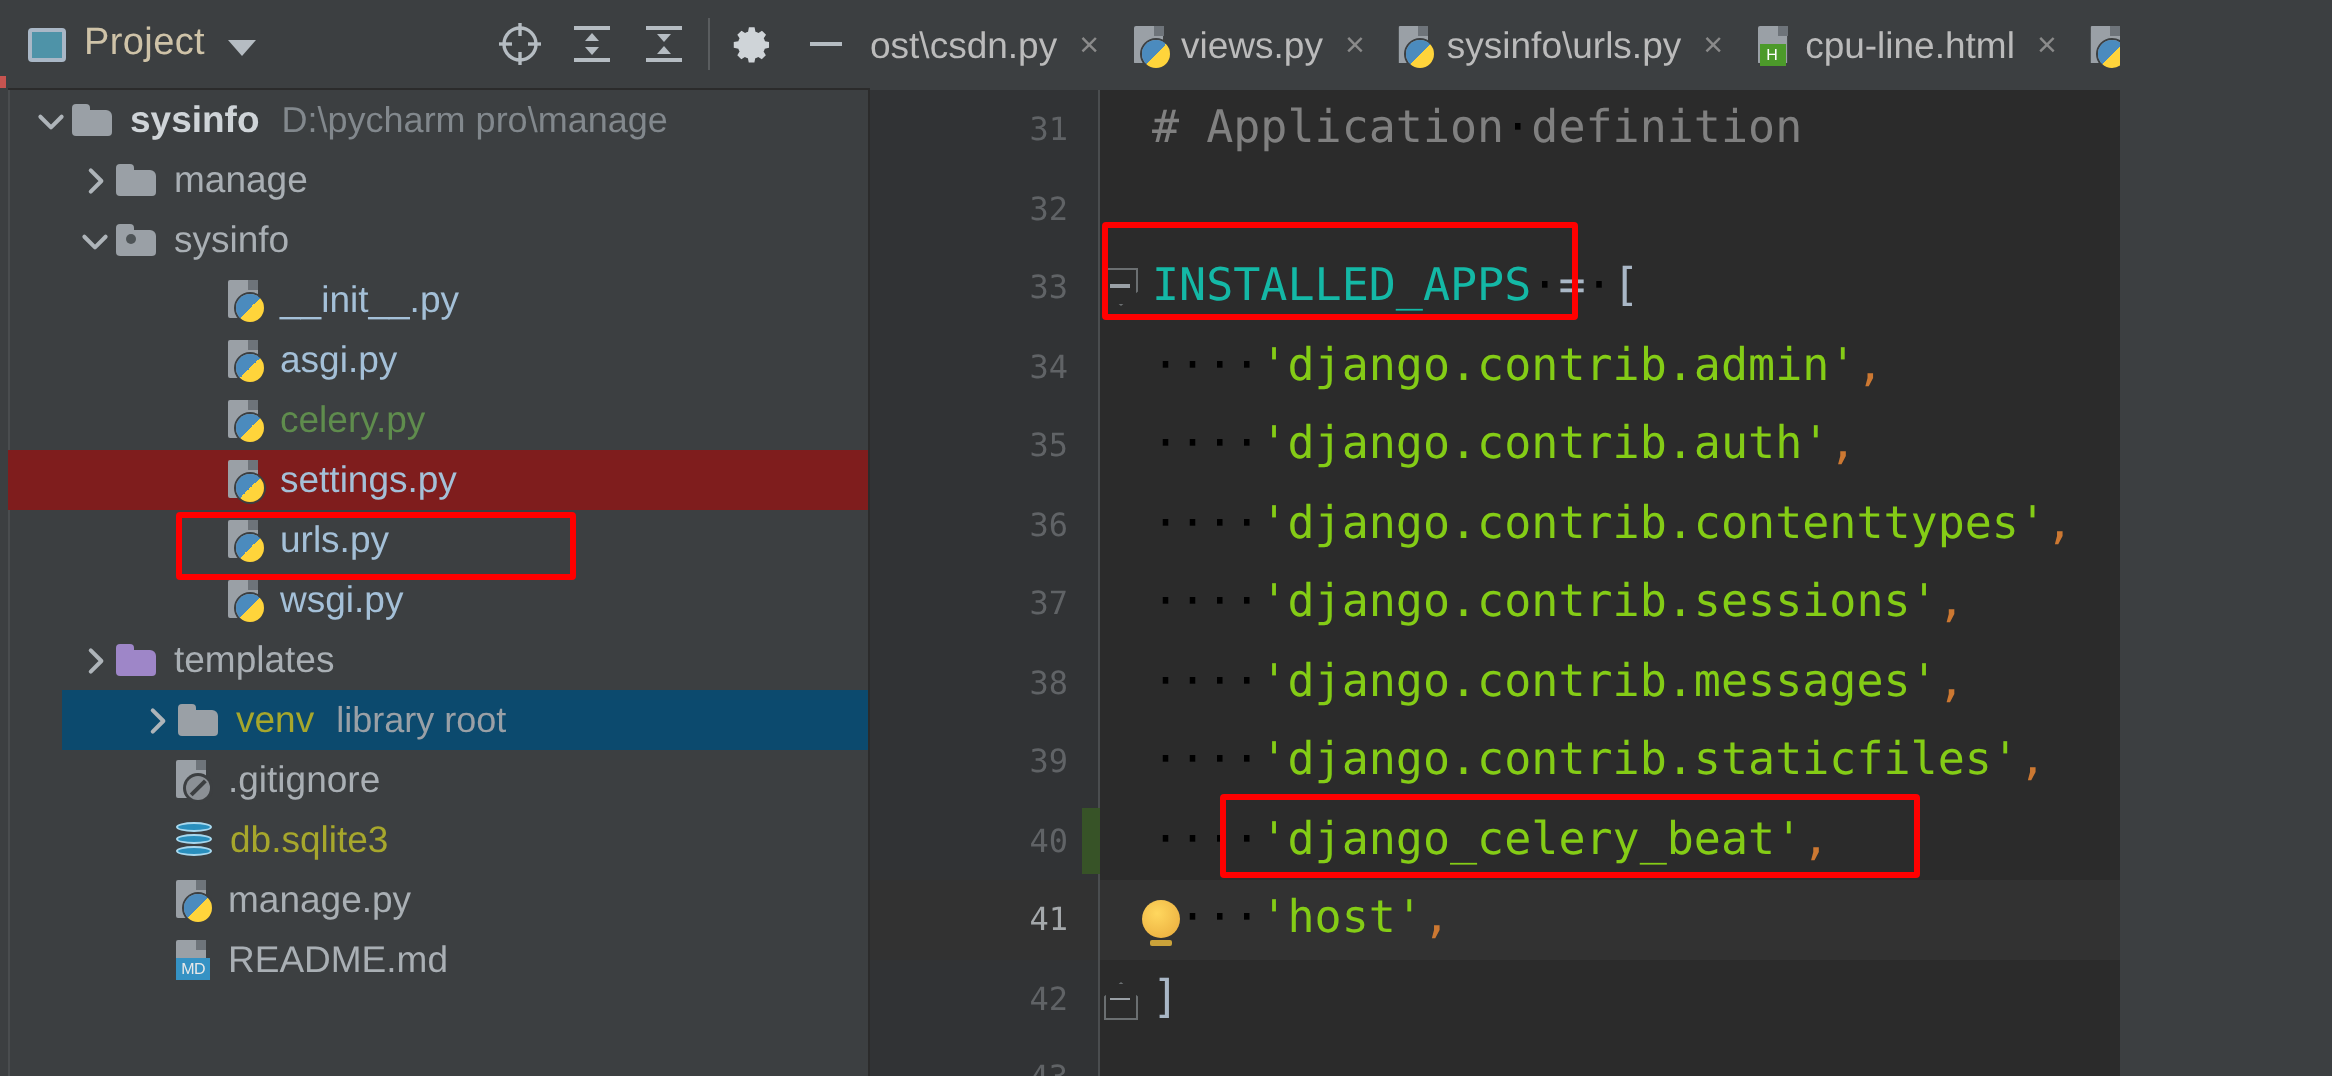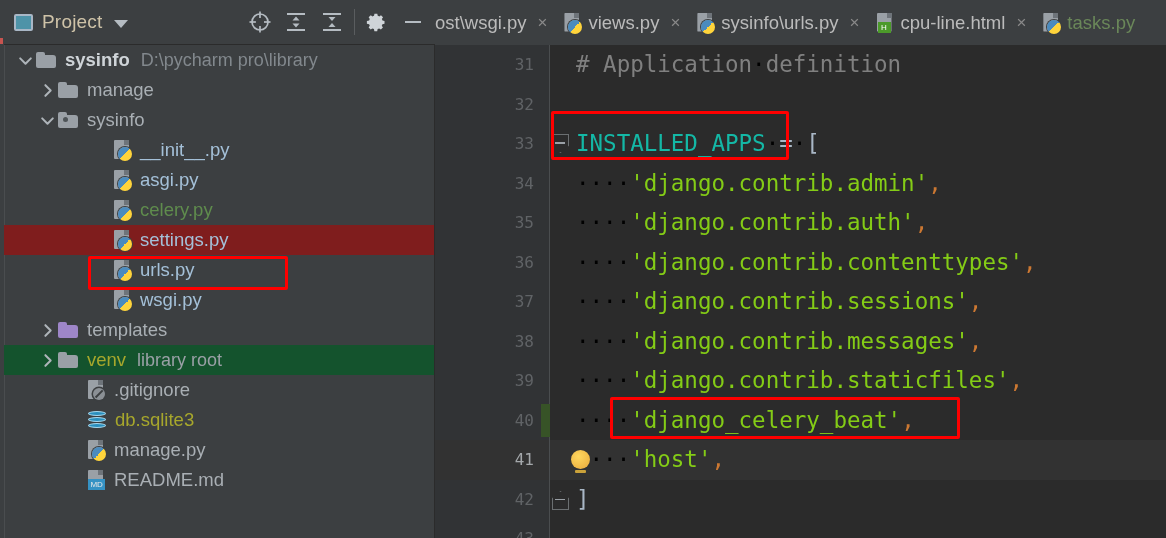--- a/index.html
+++ b/index.html
@@ -2,21 +2,21 @@
 <html><head>
 <meta charset="utf-8">
 <style>
   * { box-sizing: border-box; margin: 0; padding: 0; }
   html, body {
     width: 1166px; height: 538px;
     background: #3c3f41;
     font-family: "Liberation Sans", sans-serif;
     overflow: hidden;
   }
-  #app { position: relative; width: 1166px; height: 538px; display: flex; flex-direction: column; }
+  #app { position: relative; width: 1060px; height: 538px; display: flex; flex-direction: column; }
 
   
   .topstrip { display: flex; height: 45px; flex: 0 0 45px; background: #3c3f41; }
 
   
   .proj-header {
     width: 435px; flex: 0 0 435px; height: 45px;
     display: flex; align-items: center;
     background: #3c3f41;
     border-bottom: 1px solid #2b2b2b;
@@ -103,21 +103,21 @@
     width: 435px; flex: 0 0 435px; background: #3c3f41;
     position: relative; overflow: hidden;
     border-right: 1px solid #2b2b2b;
   }
   .tree-strip { position:absolute; left:0; top:0; width:5px; height:100%; background:#3c3f41; border-right:1px solid #4a4d4f;}
   .row {
     display: flex; align-items: center; height: 30px; cursor: pointer;
     padding-left: 4px; position: relative; white-space: nowrap;
   }
   .row.selected { background: #7f1d1d; }
-  .row.excluded { background: #14532d; }
+  .row.excluded { background: #0c4a6e; margin-left: 31px; }
   .arrow {
     width: 22px; flex: 0 0 22px; display:flex; align-items:center; justify-content:center;
     color: #9aa0a6; font-size: 14px;
   }
   .arrow svg { display:block; }
   .indent-0 { margin-left: 10px; }
   .indent-1 { margin-left: 32px; }
   .indent-2 { margin-left: 62px; }
   .indent-3 { margin-left: 88px; }
   .folder {
@@ -252,21 +252,21 @@
         <div class="tbtn">
           <svg width="24" height="24" viewBox="0 0 24 24">
             <rect x="4" y="11" width="16" height="2" fill="#b5bcc2"></rect>
           </svg>
         </div>
       </div>
     </div>
 
     <div class="tabs" id="tabbar">
         <div class="tab">
-          <span class="tname">ost\wsgi.py</span>
+          <span class="tname">ost\csdn.py</span>
           <span class="close">×</span>
         </div>
         <div class="tab">
           <span class="ficon ">
             <span class="page"></span>
             <span class="fold"></span>
             <span class="py-badge"></span>
           </span>
           <span class="tname">views.py</span>
           <span class="close">×</span>
@@ -310,21 +310,21 @@
             <span class="arrow">
               <svg width="17" height="17" viewBox="0 0 16 16">
                 <path d="M3 6 L8 11 L13 6" fill="none" stroke="#aeb4b9" stroke-width="1.9" stroke-linecap="round" stroke-linejoin="round"></path>
               </svg>
             </span>
             <span class="folder">
               <span class="tab2"></span>
               <span class="body"></span>
             </span>
             <span class="rname bold">sysinfo</span>
-            <span class="rpath">D:\pycharm pro\library</span>
+            <span class="rpath">D:\pycharm pro\manage</span>
           </div>
           <div class="row">
             <span class="indent-1"></span>
             <span class="arrow">
               <svg width="17" height="17" viewBox="0 0 16 16">
                 <path d="M6 3 L11 8 L6 13" fill="none" stroke="#aeb4b9" stroke-width="1.9" stroke-linecap="round" stroke-linejoin="round"></path>
               </svg>
             </span>
             <span class="folder">
               <span class="tab2"></span>

